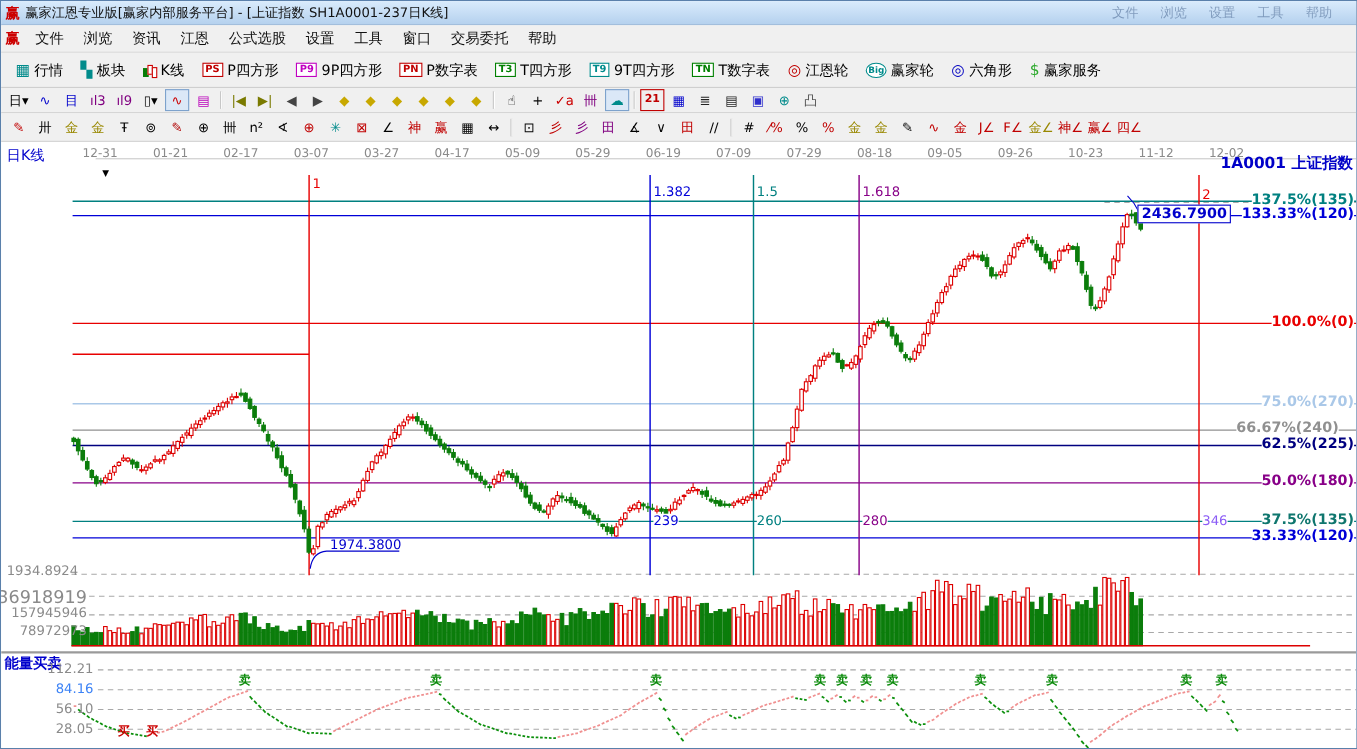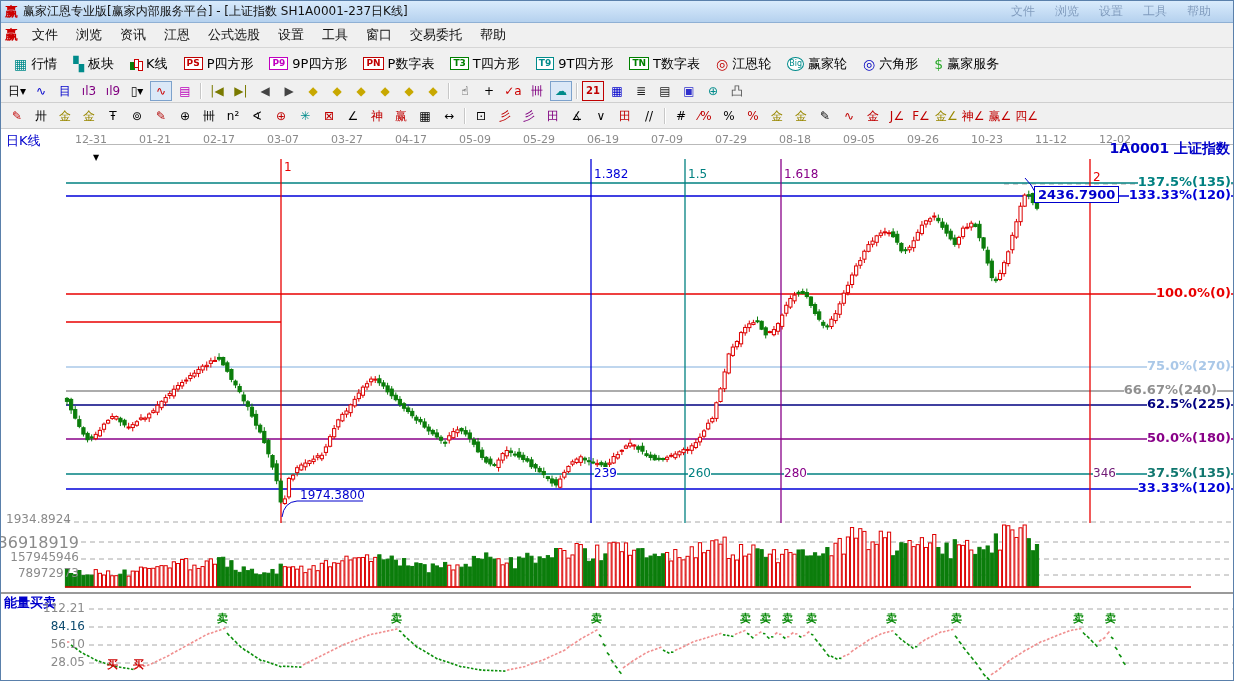--- a/index.html
+++ b/index.html
@@ -11,21 +11,21 @@
   .ghost{margin-left:auto;display:flex;gap:20px;opacity:.4;color:#1a3a6b;filter:blur(.6px);font-size:12px;padding-right:18px;}
   
   .menubar{height:24px;background:#f0f0f0;display:flex;align-items:center;font-size:13px;border-bottom:1px solid #d6d6d6;padding-left:4px;}
   .menubar .mi{padding:2px 9px;color:#111;cursor:default;}
   
   .tb{background:#f0f0f0;display:flex;align-items:center;border-bottom:1px solid #cfcfcf;}
   .tb1{height:31px;padding-left:6px;gap:2px;font-size:13px;}
   .tb1 .btn{display:flex;align-items:center;gap:4px;padding:2px 6px;border:1px solid transparent;}
   .chip{font-size:14px;line-height:14px;}
   .chipbox{display:inline-block;border:1px solid currentColor;font-size:9px;font-weight:bold;line-height:11px;padding:0 2px;background:#fff;}
-  .chipround{display:inline-block;border:1px solid currentColor;border-radius:50%;font-size:8px;font-weight:normal;line-height:12px;padding:0 1px;background:#fff;}
+  .chipround{display:inline-block;border:1px solid currentColor;border-radius:50%;font-size:8px;font-weight:bold;line-height:12px;padding:0 1px;background:#fff;}
   .kc{display:inline-block;position:relative;width:12px;height:14px;}
   .kc i{position:absolute;width:3px;border:1px solid #c00;top:3px;height:7px;background:#fff;}
   .kc i:nth-child(1){left:0;top:5px;height:6px;border-color:#087d08;background:#087d08;}
   .kc i:nth-child(2){left:4px;top:2px;}
   .kc i:nth-child(3){left:8px;top:4px;height:8px;}
   .tb2{height:22px;padding-left:4px;}
   .tb3{height:25px;padding-left:4px;}
   .ibtn{display:inline-flex;align-items:center;justify-content:center;min-width:20px;height:18px;margin:0 1px;border:1px solid transparent;font-size:12px;line-height:14px;white-space:nowrap;}
   .ibtn.active{border-color:#7da2cc;background:#dbe8f7;}
   .sep{width:1px;height:16px;background:#c7c7c7;margin:0 3px;border-right:1px solid #fff;}
@@ -1243,27 +1243,27 @@
         <span class="lab" style="top: 337px; color: #0f766e; font-size: 13px; font-weight: bold; background: rgb(255, 255, 255); right: 2px;">37.5%(135)</span>
         <span class="lab" style="top: 352px; color: rgb(0, 0, 216); font-size: 13px; font-weight: bold; background: rgb(255, 255, 255); right: 2px;">33.33%(120)</span>
         <span class="lab" style="top: 32px; color: rgb(232, 0, 0); font-size: 12px; left: 283px;">1</span>
         <span class="lab" style="top: 39px; color: rgb(0, 0, 216); font-size: 12px; left: 593px;">1.382</span>
         <span class="lab" style="top: 39px; color: rgb(0, 128, 128); font-size: 12px; left: 687px;">1.5</span>
         <span class="lab" style="top: 39px; color: rgb(136, 0, 136); font-size: 12px; left: 783px;">1.618</span>
         <span class="lab" style="top: 42px; color: rgb(232, 0, 0); font-size: 12px; left: 1092px;">2</span>
         <span class="lab" style="top: 338px; color: rgb(0, 0, 216); font-size: 12px; background: rgb(255, 255, 255); left: 593px;">239</span>
         <span class="lab" style="top: 338px; color: rgb(0, 128, 128); font-size: 12px; background: rgb(255, 255, 255); left: 687px;">260</span>
         <span class="lab" style="top: 338px; color: rgb(136, 0, 136); font-size: 12px; background: rgb(255, 255, 255); left: 783px;">280</span>
-        <span class="lab" style="top: 338px; color: #701a75; font-size: 12px; background: rgb(255, 255, 255); left: 1092px;">346</span>
+        <span class="lab" style="top: 338px; color: #8b5cf6; font-size: 12px; background: rgb(255, 255, 255); left: 1092px;">346</span>
         <span class="lab" style="top: 384px; color: rgb(138, 138, 138); font-size: 12px; right: 1162px;">1934.8924</span>
         <span class="lab" style="top: 405px; color: rgb(138, 138, 138); font-size: 16px; right: 1154px;">236918919</span>
         <span class="lab" style="top: 421.5px; color: rgb(138, 138, 138); font-size: 12px; right: 1154px;">157945946</span>
         <span class="lab" style="top: 438px; color: rgb(138, 138, 138); font-size: 12px; right: 1154px;">78972973</span>
         <span class="lab" style="top: 473px; color: rgb(138, 138, 138); font-size: 12px; right: 1148px;">112.21</span>
-        <span class="lab" style="top: 491px; color: #0c4a6e; font-size: 12px; right: 1148px;">84.16</span>
+        <span class="lab" style="top: 491px; color: #3b82f6; font-size: 12px; right: 1148px;">84.16</span>
         <span class="lab" style="top: 509px; color: rgb(138, 138, 138); font-size: 12px; right: 1148px;">56.10</span>
         <span class="lab" style="top: 527px; color: rgb(138, 138, 138); font-size: 12px; right: 1148px;">28.05</span>
         <span class="lab" style="top: 484px; color: rgb(10, 138, 10); font-size: 11px; font-weight: bold; left: 216px;">卖</span>
         <span class="lab" style="top: 484px; color: rgb(10, 138, 10); font-size: 11px; font-weight: bold; left: 390px;">卖</span>
         <span class="lab" style="top: 484px; color: rgb(10, 138, 10); font-size: 11px; font-weight: bold; left: 590px;">卖</span>
         <span class="lab" style="top: 484px; color: rgb(10, 138, 10); font-size: 11px; font-weight: bold; left: 739px;">卖</span>
         <span class="lab" style="top: 484px; color: rgb(10, 138, 10); font-size: 11px; font-weight: bold; left: 759px;">卖</span>
         <span class="lab" style="top: 484px; color: rgb(10, 138, 10); font-size: 11px; font-weight: bold; left: 781px;">卖</span>
         <span class="lab" style="top: 484px; color: rgb(10, 138, 10); font-size: 11px; font-weight: bold; left: 805px;">卖</span>
         <span class="lab" style="top: 484px; color: rgb(10, 138, 10); font-size: 11px; font-weight: bold; left: 885px;">卖</span>

